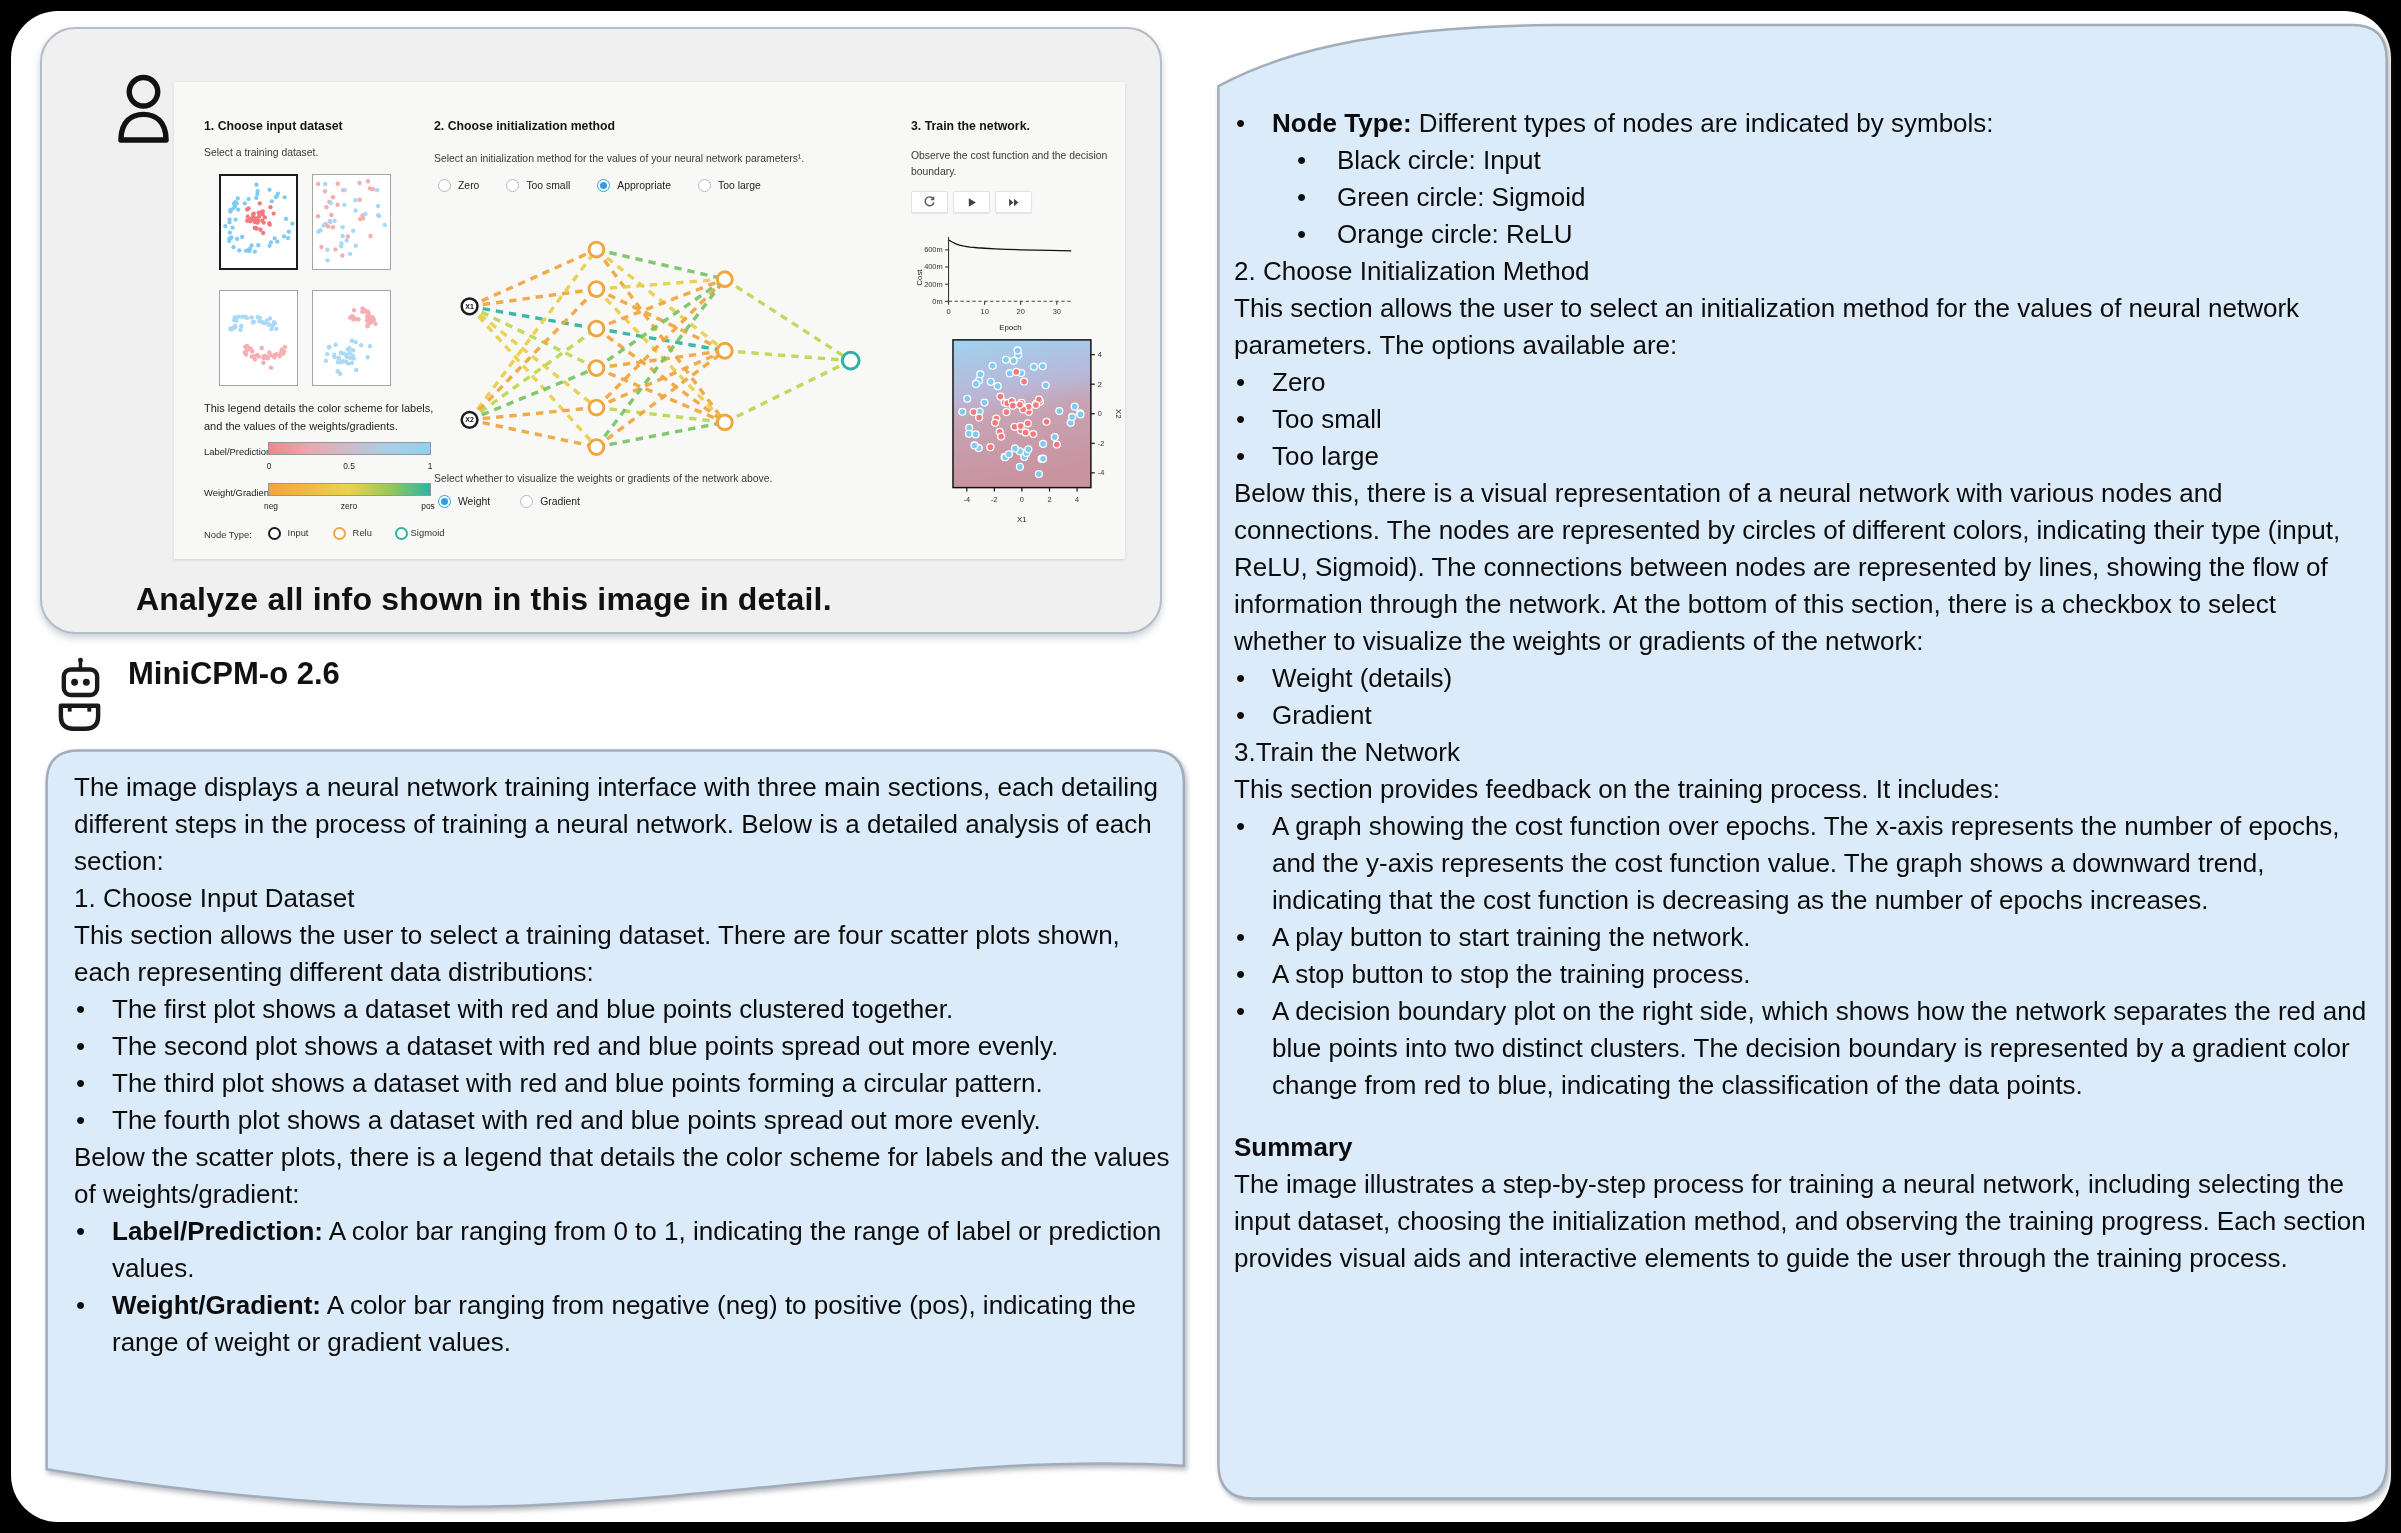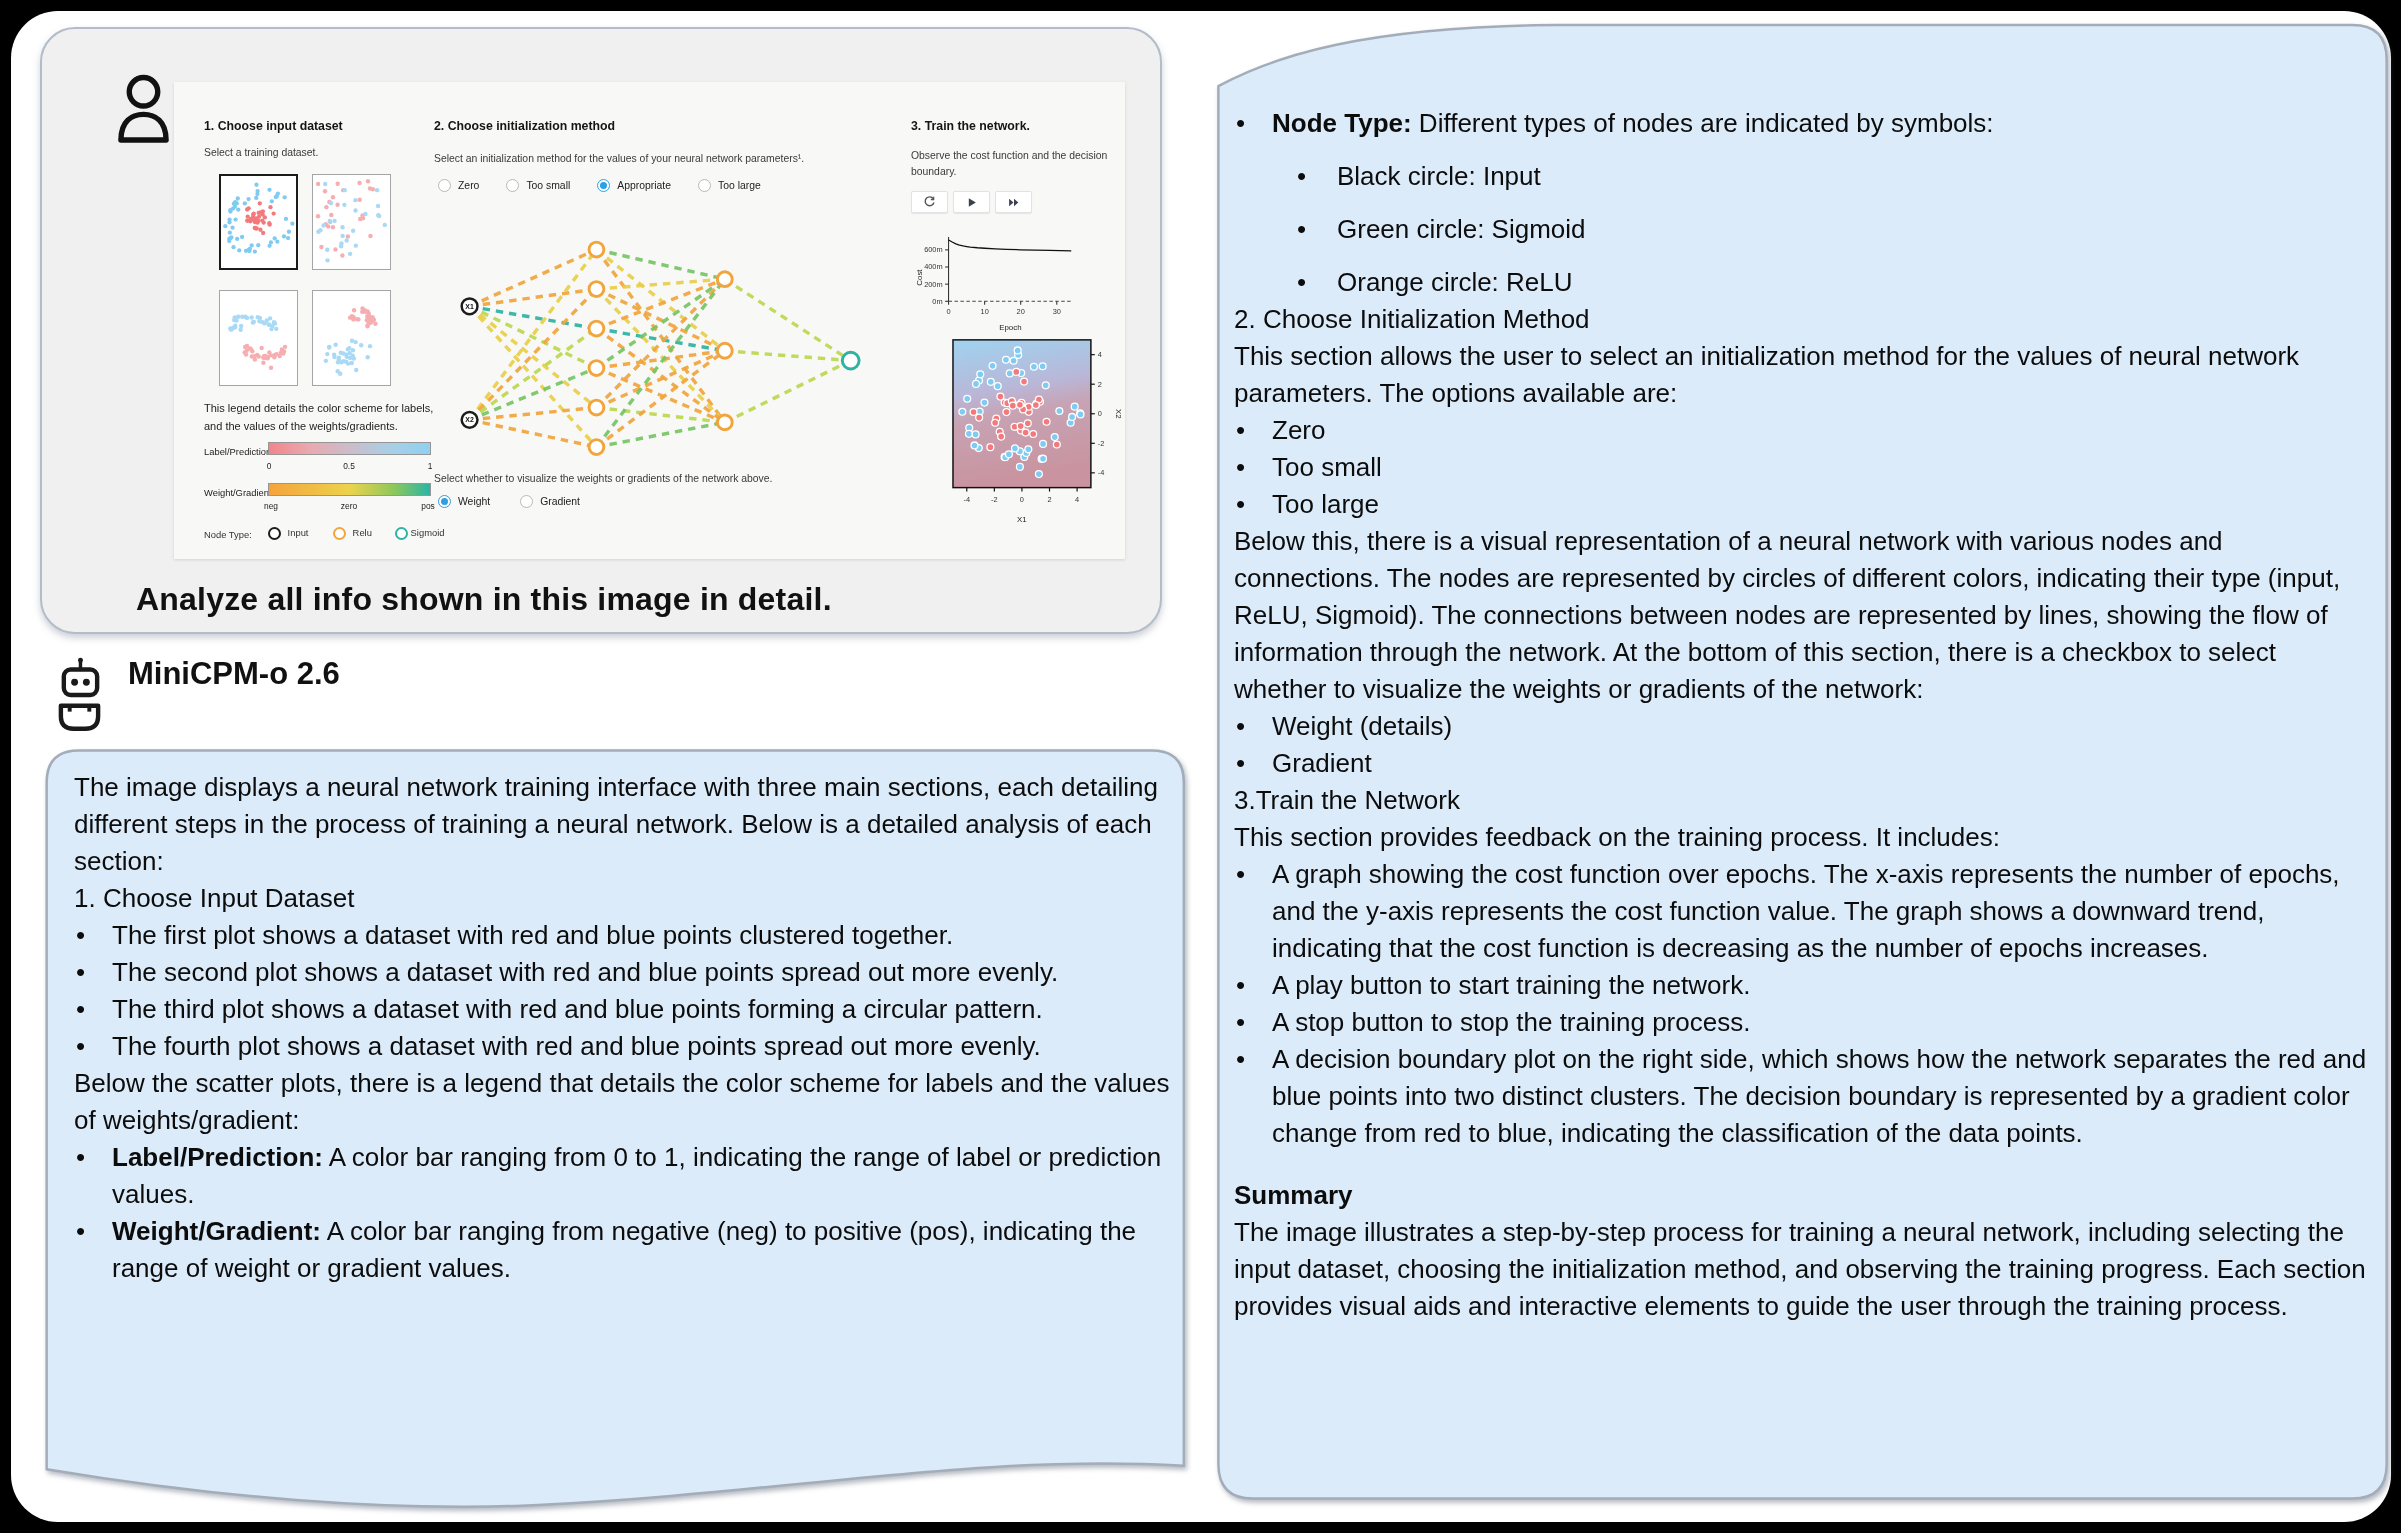--- a/index.html
+++ b/index.html
@@ -47,21 +47,21 @@
   #model-name{font-size:31px;font-weight:bold;}
 
   
   .panel-svg{position:absolute;filter:drop-shadow(2px 3px 2.5px rgba(90,100,115,.45));}
   .resp{position:absolute;font-size:26px;line-height:37px;color:#0c0c0c;}
   .resp .p{padding-left:5px;}
   .resp .h{padding-left:5px;font-weight:bold;}
   .resp .sp{height:25px;}
   .resp .bullet{position:relative;padding-left:43px;}
   .resp .bullet::before{content:"\2022";position:absolute;left:7px;}
-  .resp .b2{position:relative;padding-left:108px;margin-top:16px;}
+  .resp .b2{position:relative;padding-left:108px;}
   .resp .b2::before{content:"\2022";position:absolute;left:68px;}
 </style>
 </head>
 <body>
 
 <div id="stage">
   <div id="card"></div>
 
   <div id="prompt-panel">
     <svg id="person-icon" width="55" height="69" viewBox="0 0 112 140">
@@ -638,20 +638,21 @@
 
   <svg class="panel-svg" style="left:39px;top:743px" width="1150" height="777" viewBox="0 0 2330 1575">
     <path d="M 80 15 L 2255 15 Q 2320 15 2320 80 L 2320 1465
              C 1900 1440 1500 1522 1000 1545
              C 700 1558 350 1528 15 1472
              L 15 80 Q 15 15 80 15 Z" fill="#dcebfa" stroke="#a3adb9" stroke-width="5"></path>
   </svg>
   <div class="resp" style="left:69px;top:769px;width:1103px" id="resp-left">
       <div class="p">The image displays a neural network training interface with three main sections, each detailing different steps in the process of training a neural network. Below is a detailed analysis of each section:</div>
       <div class="p">1. Choose Input Dataset</div>
+      <div class="p">This section allows the user to select a training dataset. There are four scatter plots shown, each representing different data distributions:</div>
       <div class="bullet">The first plot shows a dataset with red and blue points clustered together.</div>
       <div class="bullet">The second plot shows a dataset with red and blue points spread out more evenly.</div>
       <div class="bullet">The third plot shows a dataset with red and blue points forming a circular pattern.</div>
       <div class="bullet">The fourth plot shows a dataset with red and blue points spread out more evenly.</div>
       <div class="p">Below the scatter plots, there is a legend that details the color scheme for labels and the values of weights/gradient:</div>
       <div class="bullet"><strong>Label/Prediction:</strong> A color bar ranging from 0 to 1, indicating the range of label or prediction values.</div>
       <div class="bullet"><strong>Weight/Gradient:</strong> A color bar ranging from negative (neg) to positive (pos), indicating the range of weight or gradient values.</div>
     </div>
 
   <svg class="panel-svg" style="left:1211px;top:12.3px" width="1184" height="1495" viewBox="0 0 2400 3030">

